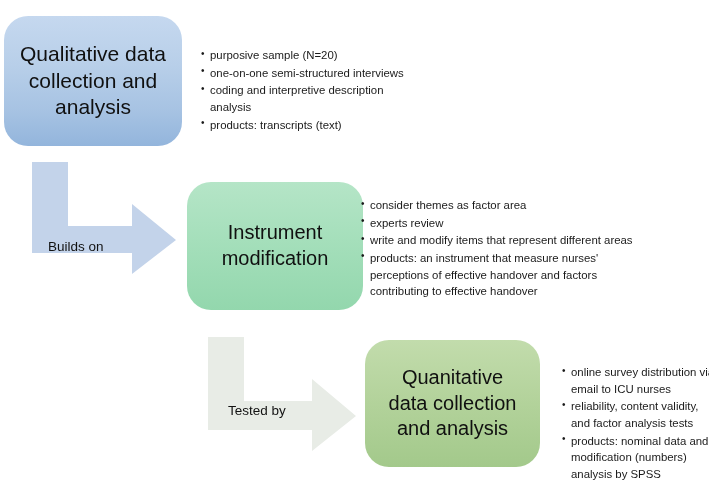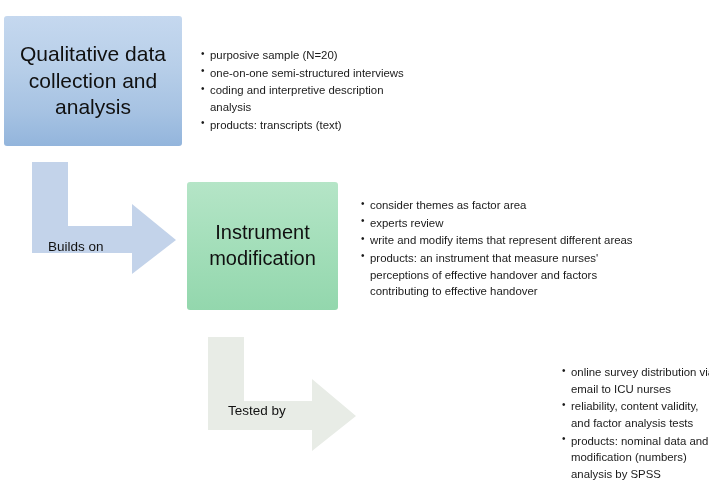--- a/index.html
+++ b/index.html
@@ -15,21 +15,21 @@
     position: relative;
     width: 709px;
     height: 481px;
     background: #ffffff;
     overflow: hidden;
   }
 
   
   .pbox {
     position: absolute;
-    border-radius: 3px;
+    border-radius: 24px;
     display: flex;
     align-items: center;
     justify-content: center;
     text-align: center;
     color: #101010;
     line-height: 1.28;
     box-sizing: border-box;
     padding: 4px 10px;
   }
   .pbox .ptext {
@@ -41,21 +41,21 @@
     left: 4px;
     top: 16px;
     width: 178px;
     height: 130px;
     font-size: 21px;
     background: linear-gradient(to bottom, #c5d8ef 0%, #b8cfe9 38%, #a7c3e3 72%, #93b5dc 100%);
   }
   #box-instr {
     left: 187px;
     top: 182px;
-    width: 151px;
+    width: 176px;
     height: 128px;
     font-size: 20px;
     background: linear-gradient(to bottom, #b5e5c7 0%, #a5dfbb 45%, #93d7ad 100%);
   }
   #box-quan {
     left: 365px;
     top: 340px;
     width: 175px;
     height: 127px;
     font-size: 20px;
@@ -145,20 +145,25 @@
     <li>products: an instrument that measure nurses' perceptions of effective handover and factors contributing to effective handover</li>
   </ul>
 
   <div class="arrow-wrap" id="arrow-tested">
     <svg width="152" height="120" viewBox="0 0 152 120" aria-hidden="true">
       <path d="M 2 2 L 38 2 L 38 66 L 106 66 L 106 44 L 150 81 L 106 116 L 106 95 L 2 95 Z" fill="#e8ece6"></path>
     </svg>
   </div>
   <div class="arrow-label" id="label-tested">Tested by</div>
 
+  <div class="pbox" id="box-quan">
+    <span class="ptext">Quanitative
+data collection
+and analysis</span>
+  </div>
 
   <ul class="blist" id="list-quan">
     <li>online survey distribution via email to ICU nurses</li>
     <li>reliability, content validity, and factor analysis tests</li>
     <li>products: nominal data and modification (numbers) analysis by SPSS</li>
   </ul>
 
 </div>
 
 </body></html>

